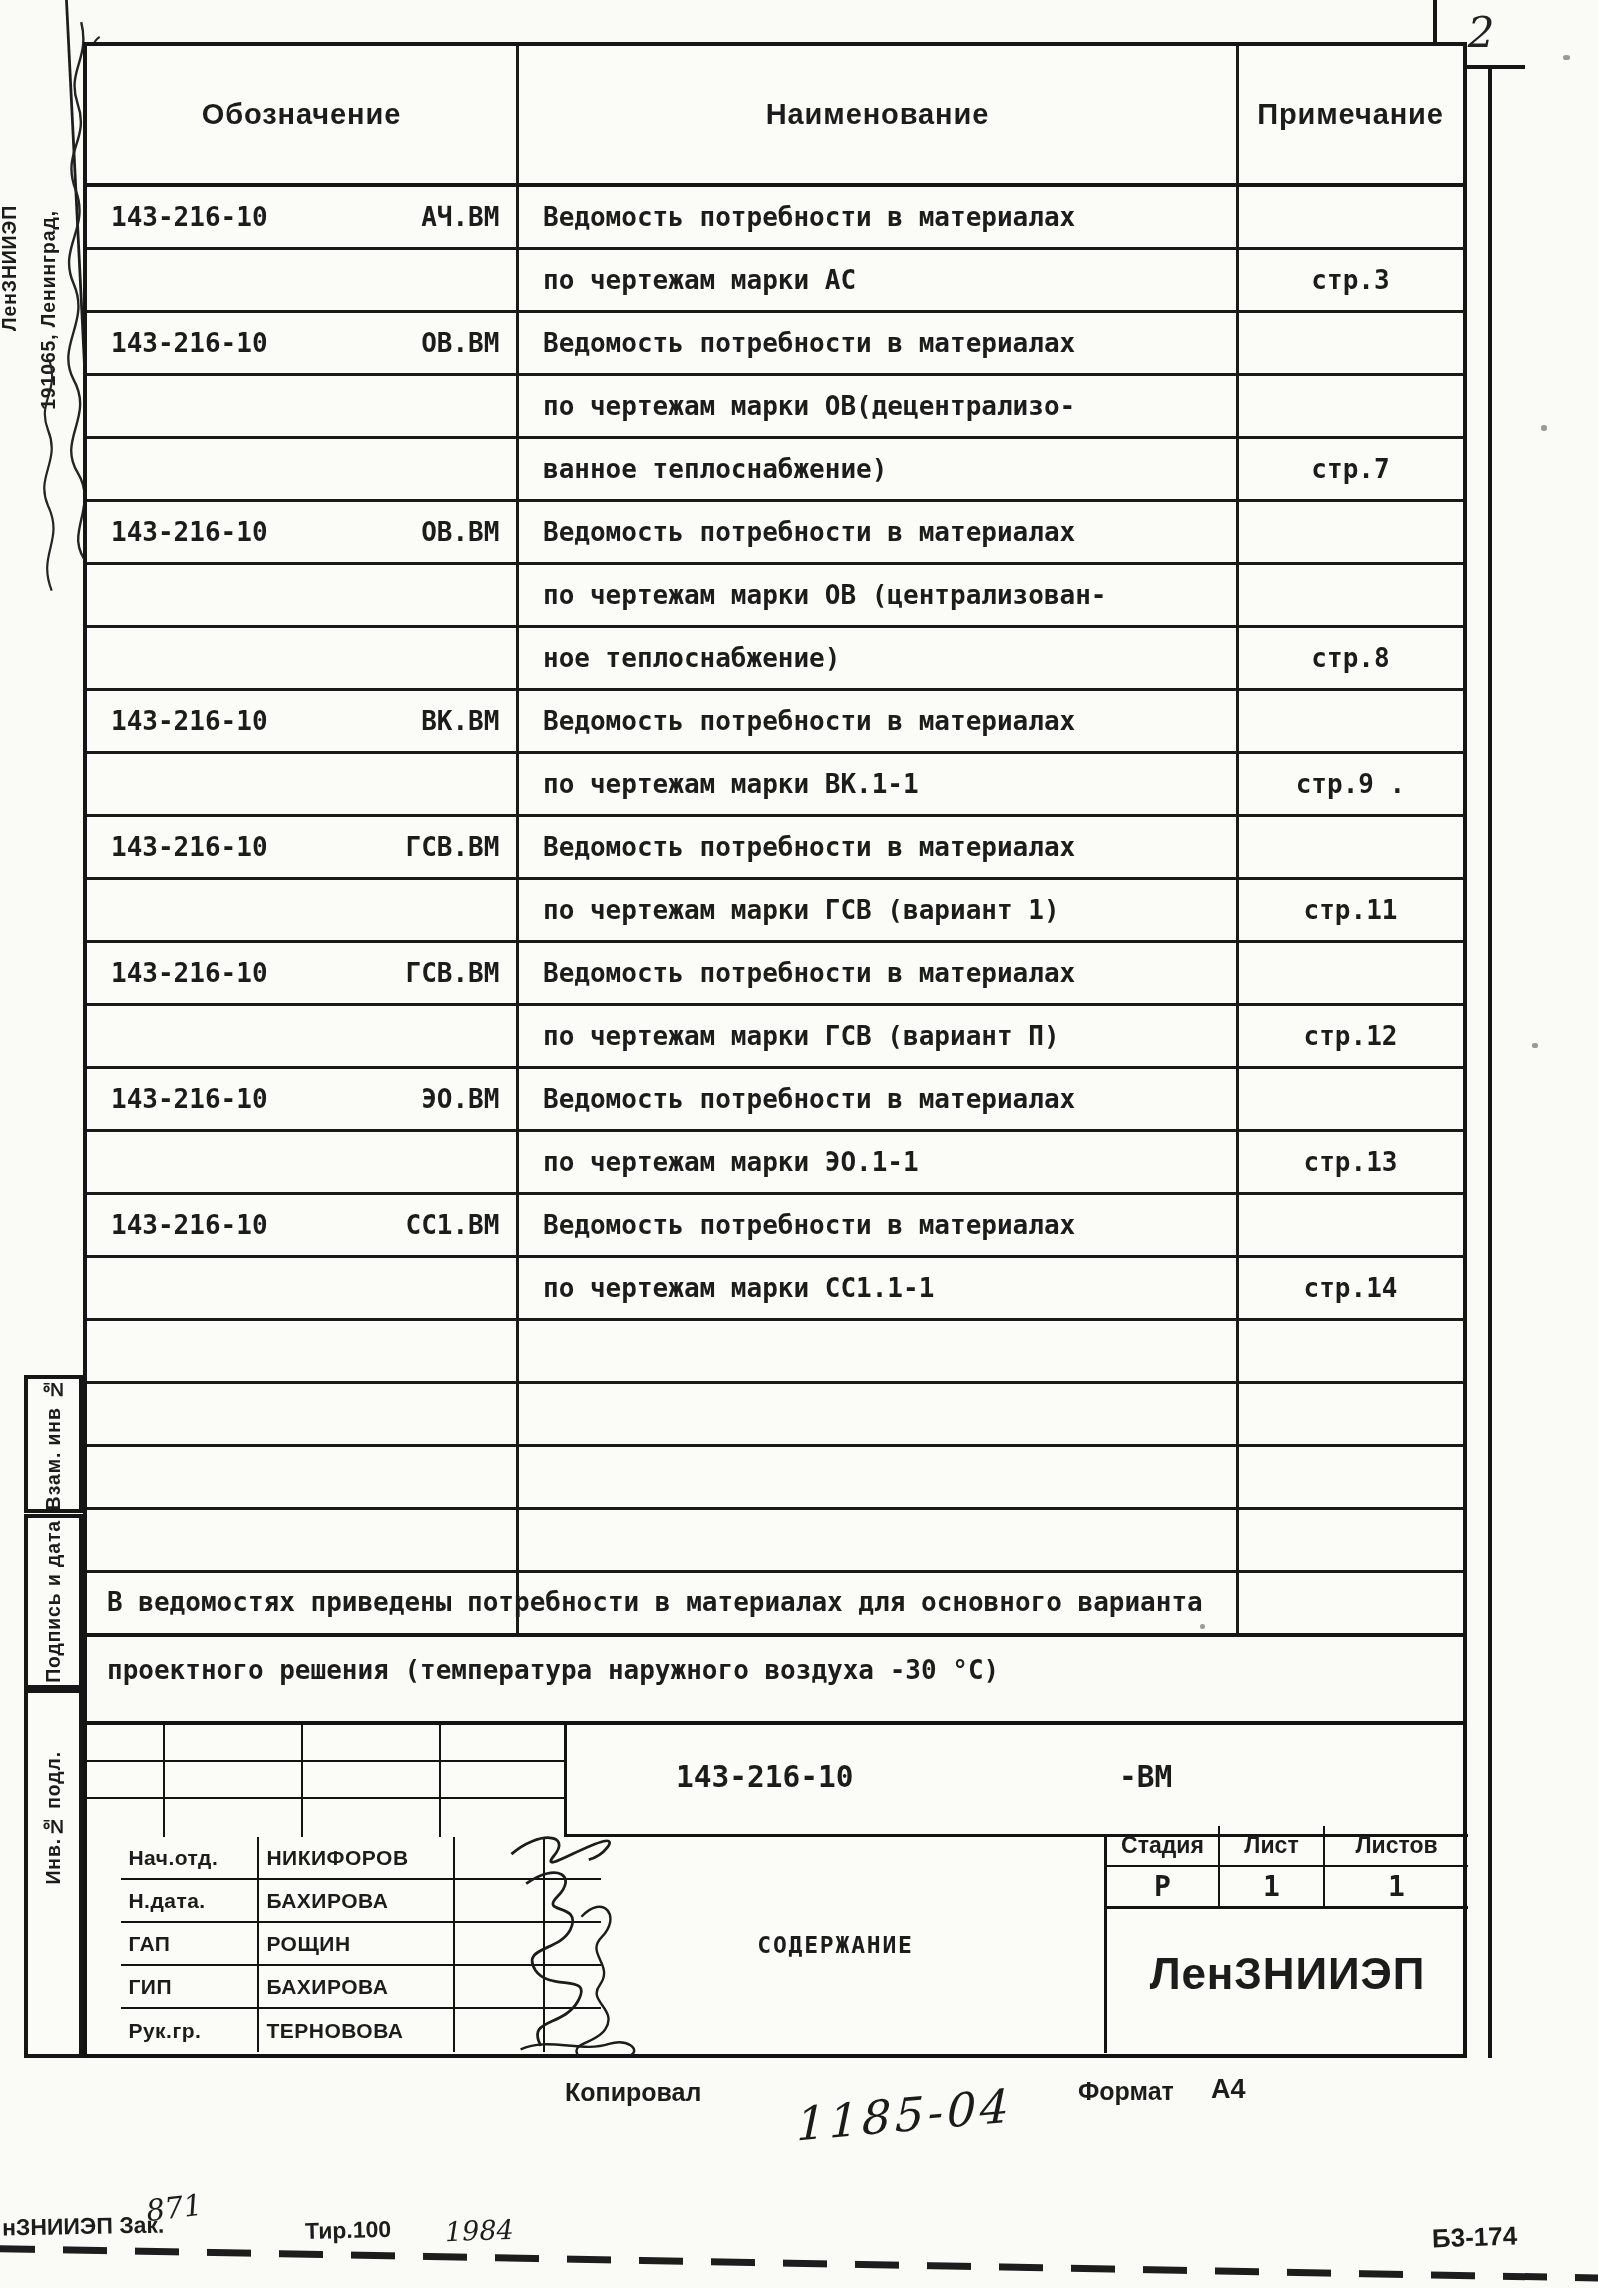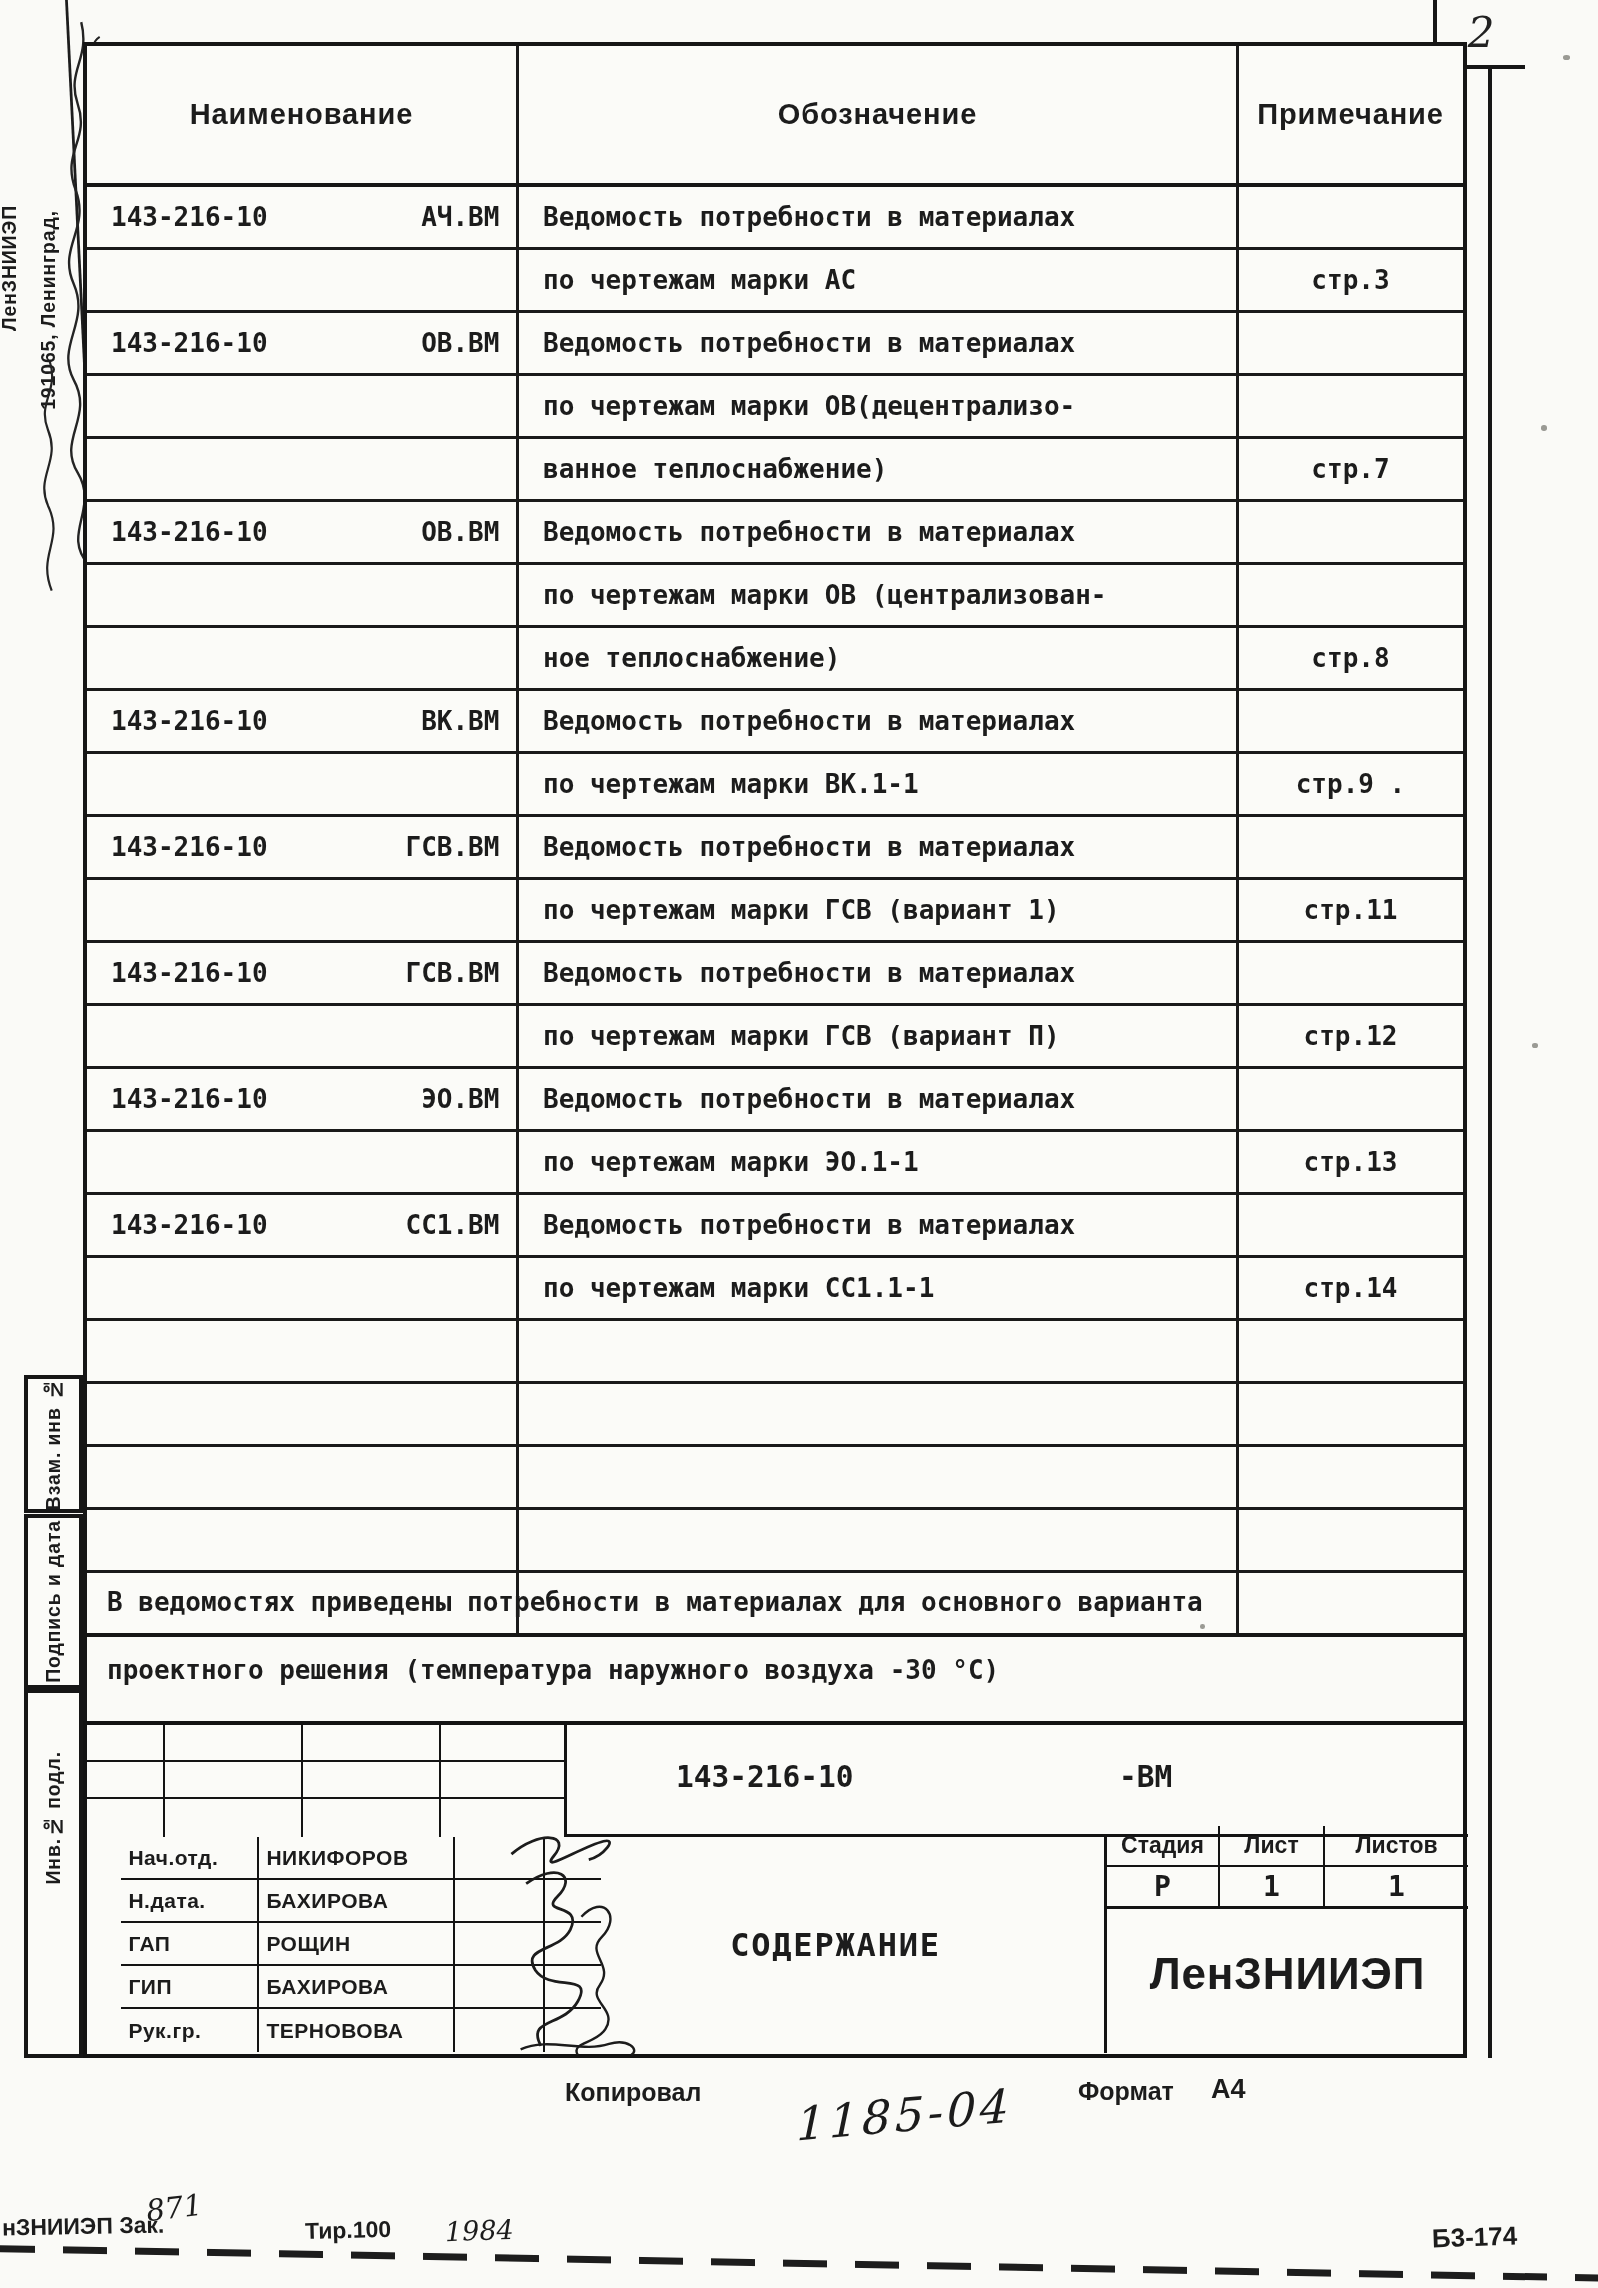--- a/index.html
+++ b/index.html
@@ -54,21 +54,21 @@
     font-family:"Liberation Sans",sans-serif;font-weight:bold;font-size:21px;padding-left:7.4px;
     letter-spacing:0.5px;}
   .signer-cell:last-child{border-right:none;}
   .stamp-doc{position:absolute;left:480px;top:0;width:901px;height:112px;
     border-bottom:3.7px solid #131313;box-sizing:border-box;}
   .doc-num{position:absolute;left:109px;top:35px;font-weight:bold;font-size:29.5px;}
   .doc-suffix{position:absolute;left:552px;top:35px;font-weight:bold;font-size:29.5px;}
   .stamp-title{position:absolute;left:480px;top:112px;width:540px;height:216px;
     border-right:3.7px solid #131313;box-sizing:border-box;
     display:flex;align-items:center;justify-content:center;}
-  .stamp-title span{font-weight:bold;font-size:32px;letter-spacing:1.8px;}
+  .stamp-title span{font-weight:bold;font-size:23px;letter-spacing:1.8px;}
   .stamp-right{position:absolute;left:1020px;top:101px;width:361px;height:220px;}
   .stage-head{display:grid;grid-template-columns:113px 105px 143px;height:41px;
     border-bottom:2.8px solid #131313;box-sizing:border-box;}
   .stage-head div,.stage-vals div{display:flex;align-items:center;justify-content:center;
     border-right:2.8px solid #131313;box-sizing:border-box;}
   .stage-head div:last-child,.stage-vals div:last-child{border-right:none;}
   .stage-head div{font-family:"Liberation Sans",sans-serif;font-weight:bold;font-size:23px;}
   .stage-vals{display:grid;grid-template-columns:113px 105px 143px;height:42px;
     border-bottom:3.7px solid #131313;box-sizing:border-box;}
   .stage-vals div{font-weight:bold;font-size:28px;}
@@ -132,22 +132,22 @@
     </svg>
   </div>
 
   <div class="page-no-box">
     <span>2</span>
   </div>
   <div class="right-frame"></div>
 
   <div class="main-table">
     <div class="thead">
+      <div class="cell hcell">Обозначение</div>
       <div class="cell hcell">Наименование</div>
-      <div class="cell hcell">Обозначение</div>
       <div class="cell hcell">Примечание</div>
     </div>
     <div>
         <div class="trow">
           <div class="cell c-des">
             <span class="dnum">143-216-10</span>
             <span class="dmark">АЧ.ВМ</span>
           </div>
           <div class="cell c-name">
             <span>Ведомость потребности в материалах</span>

